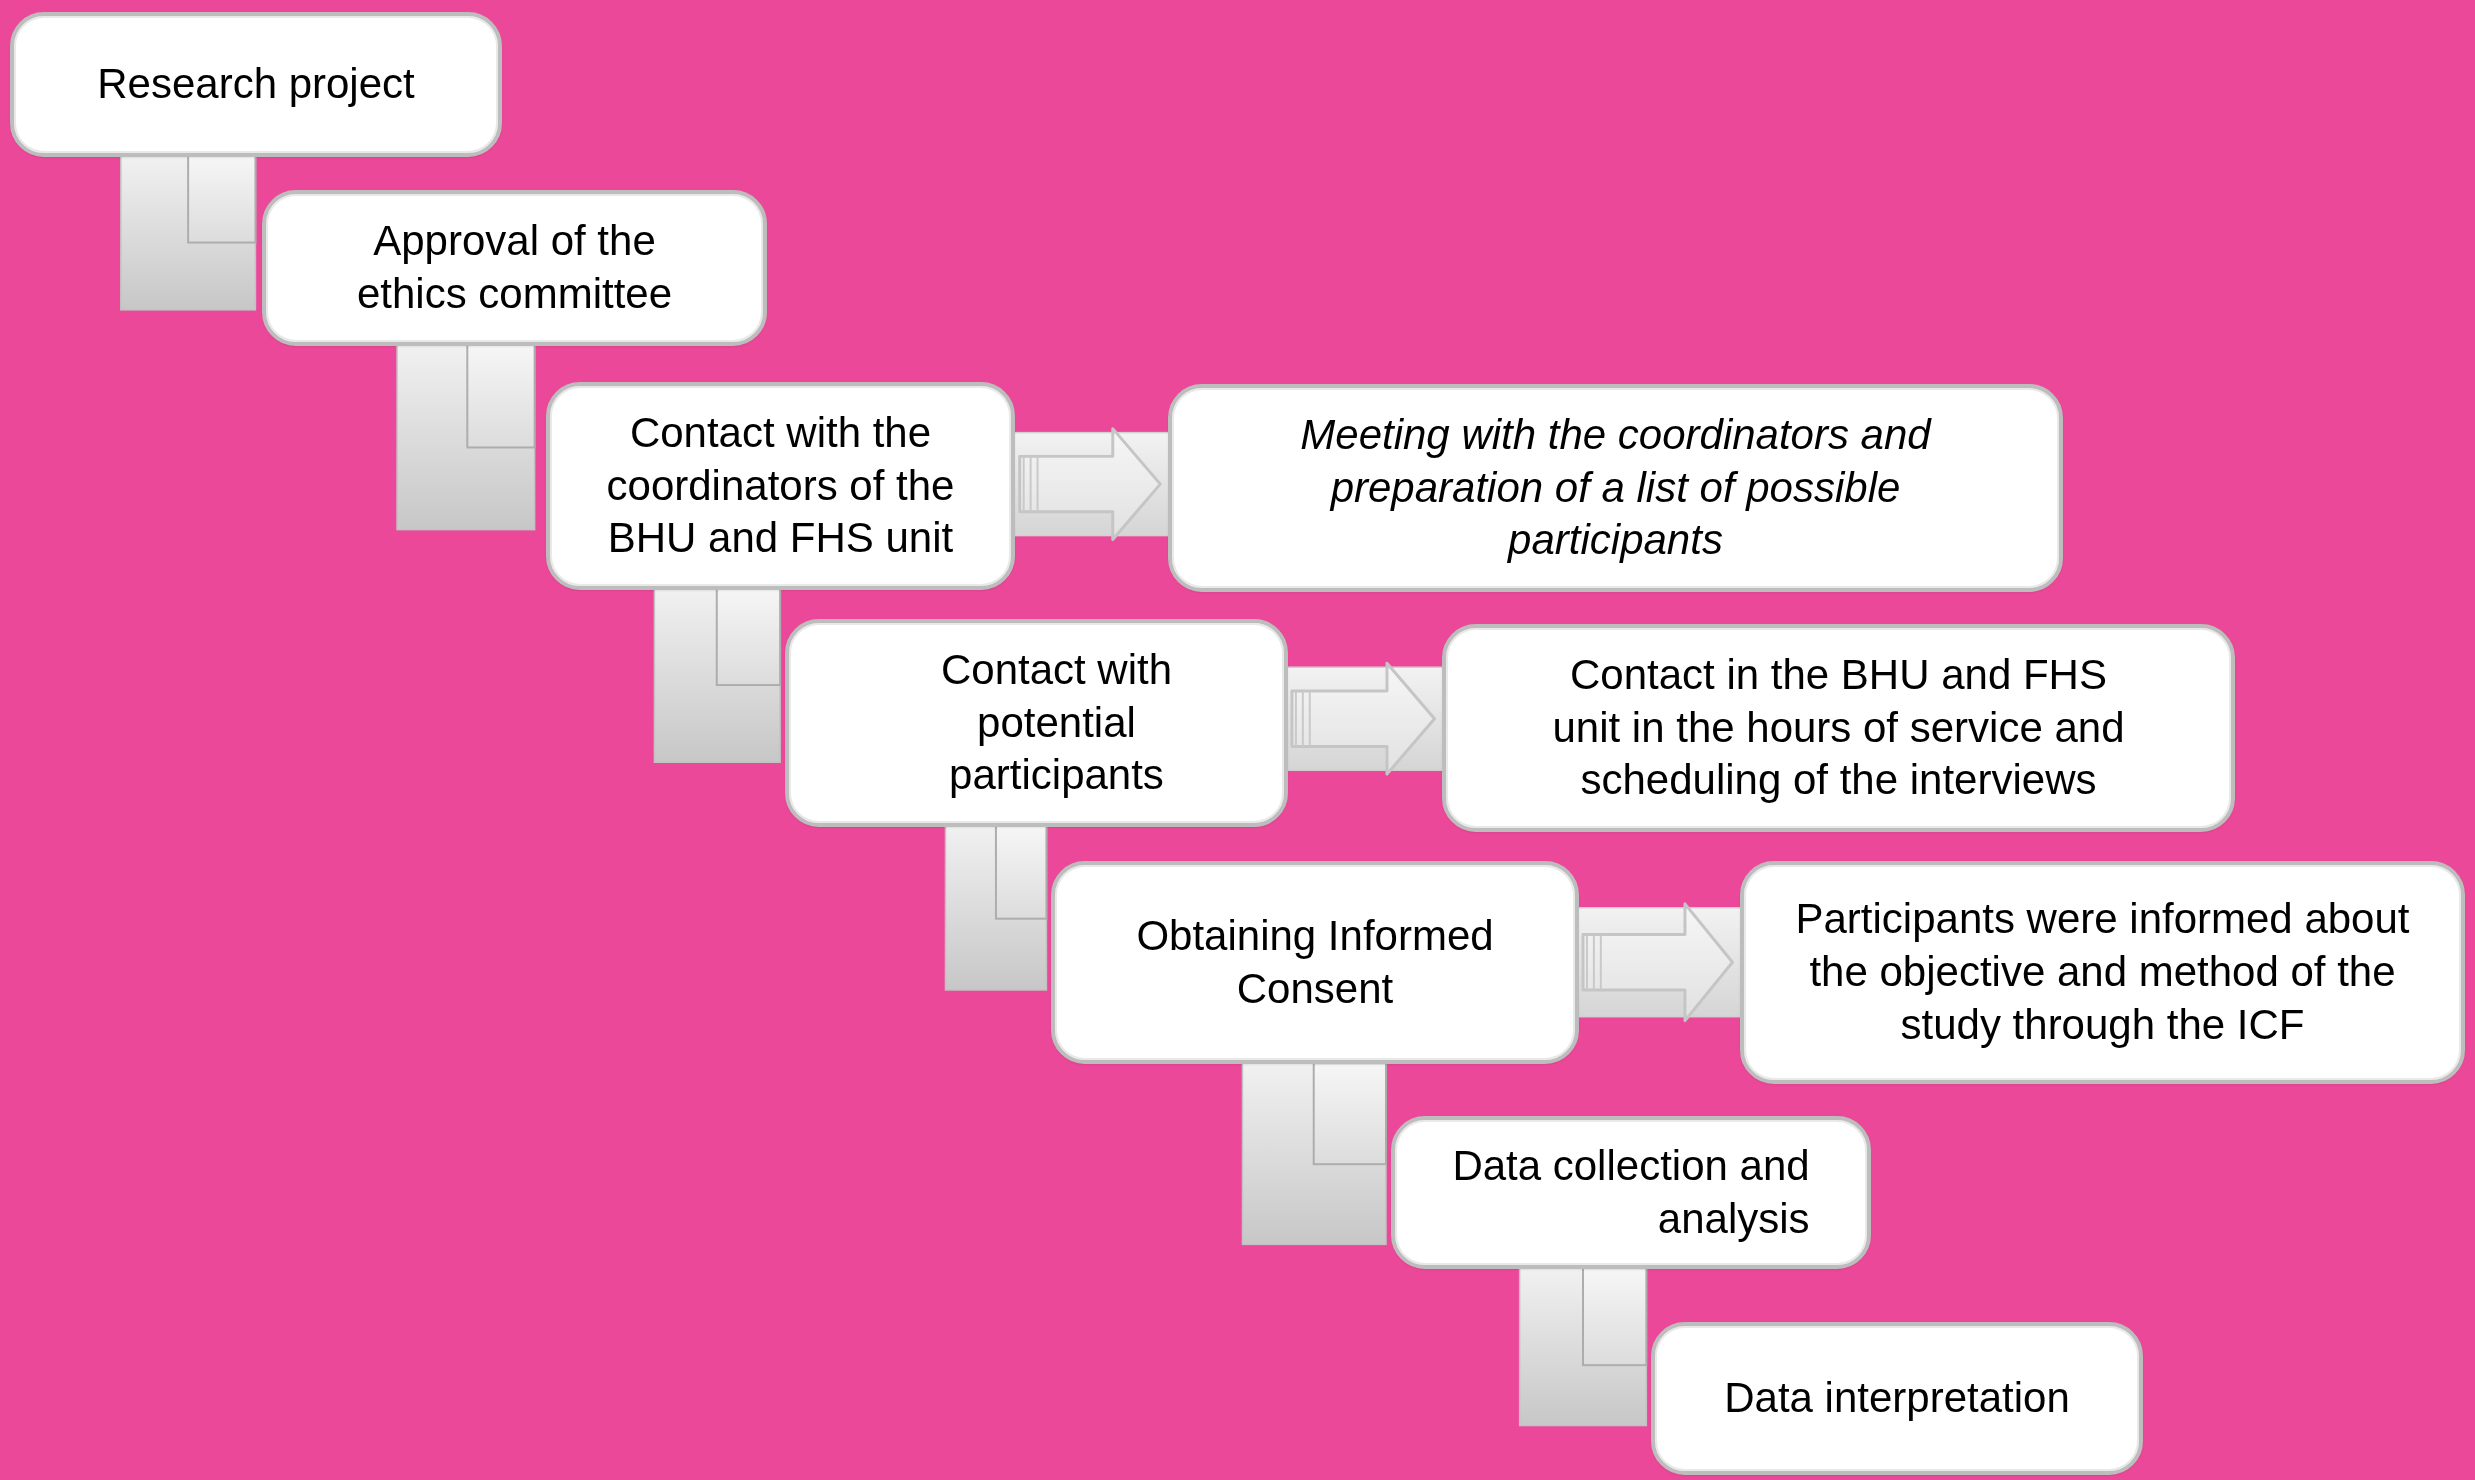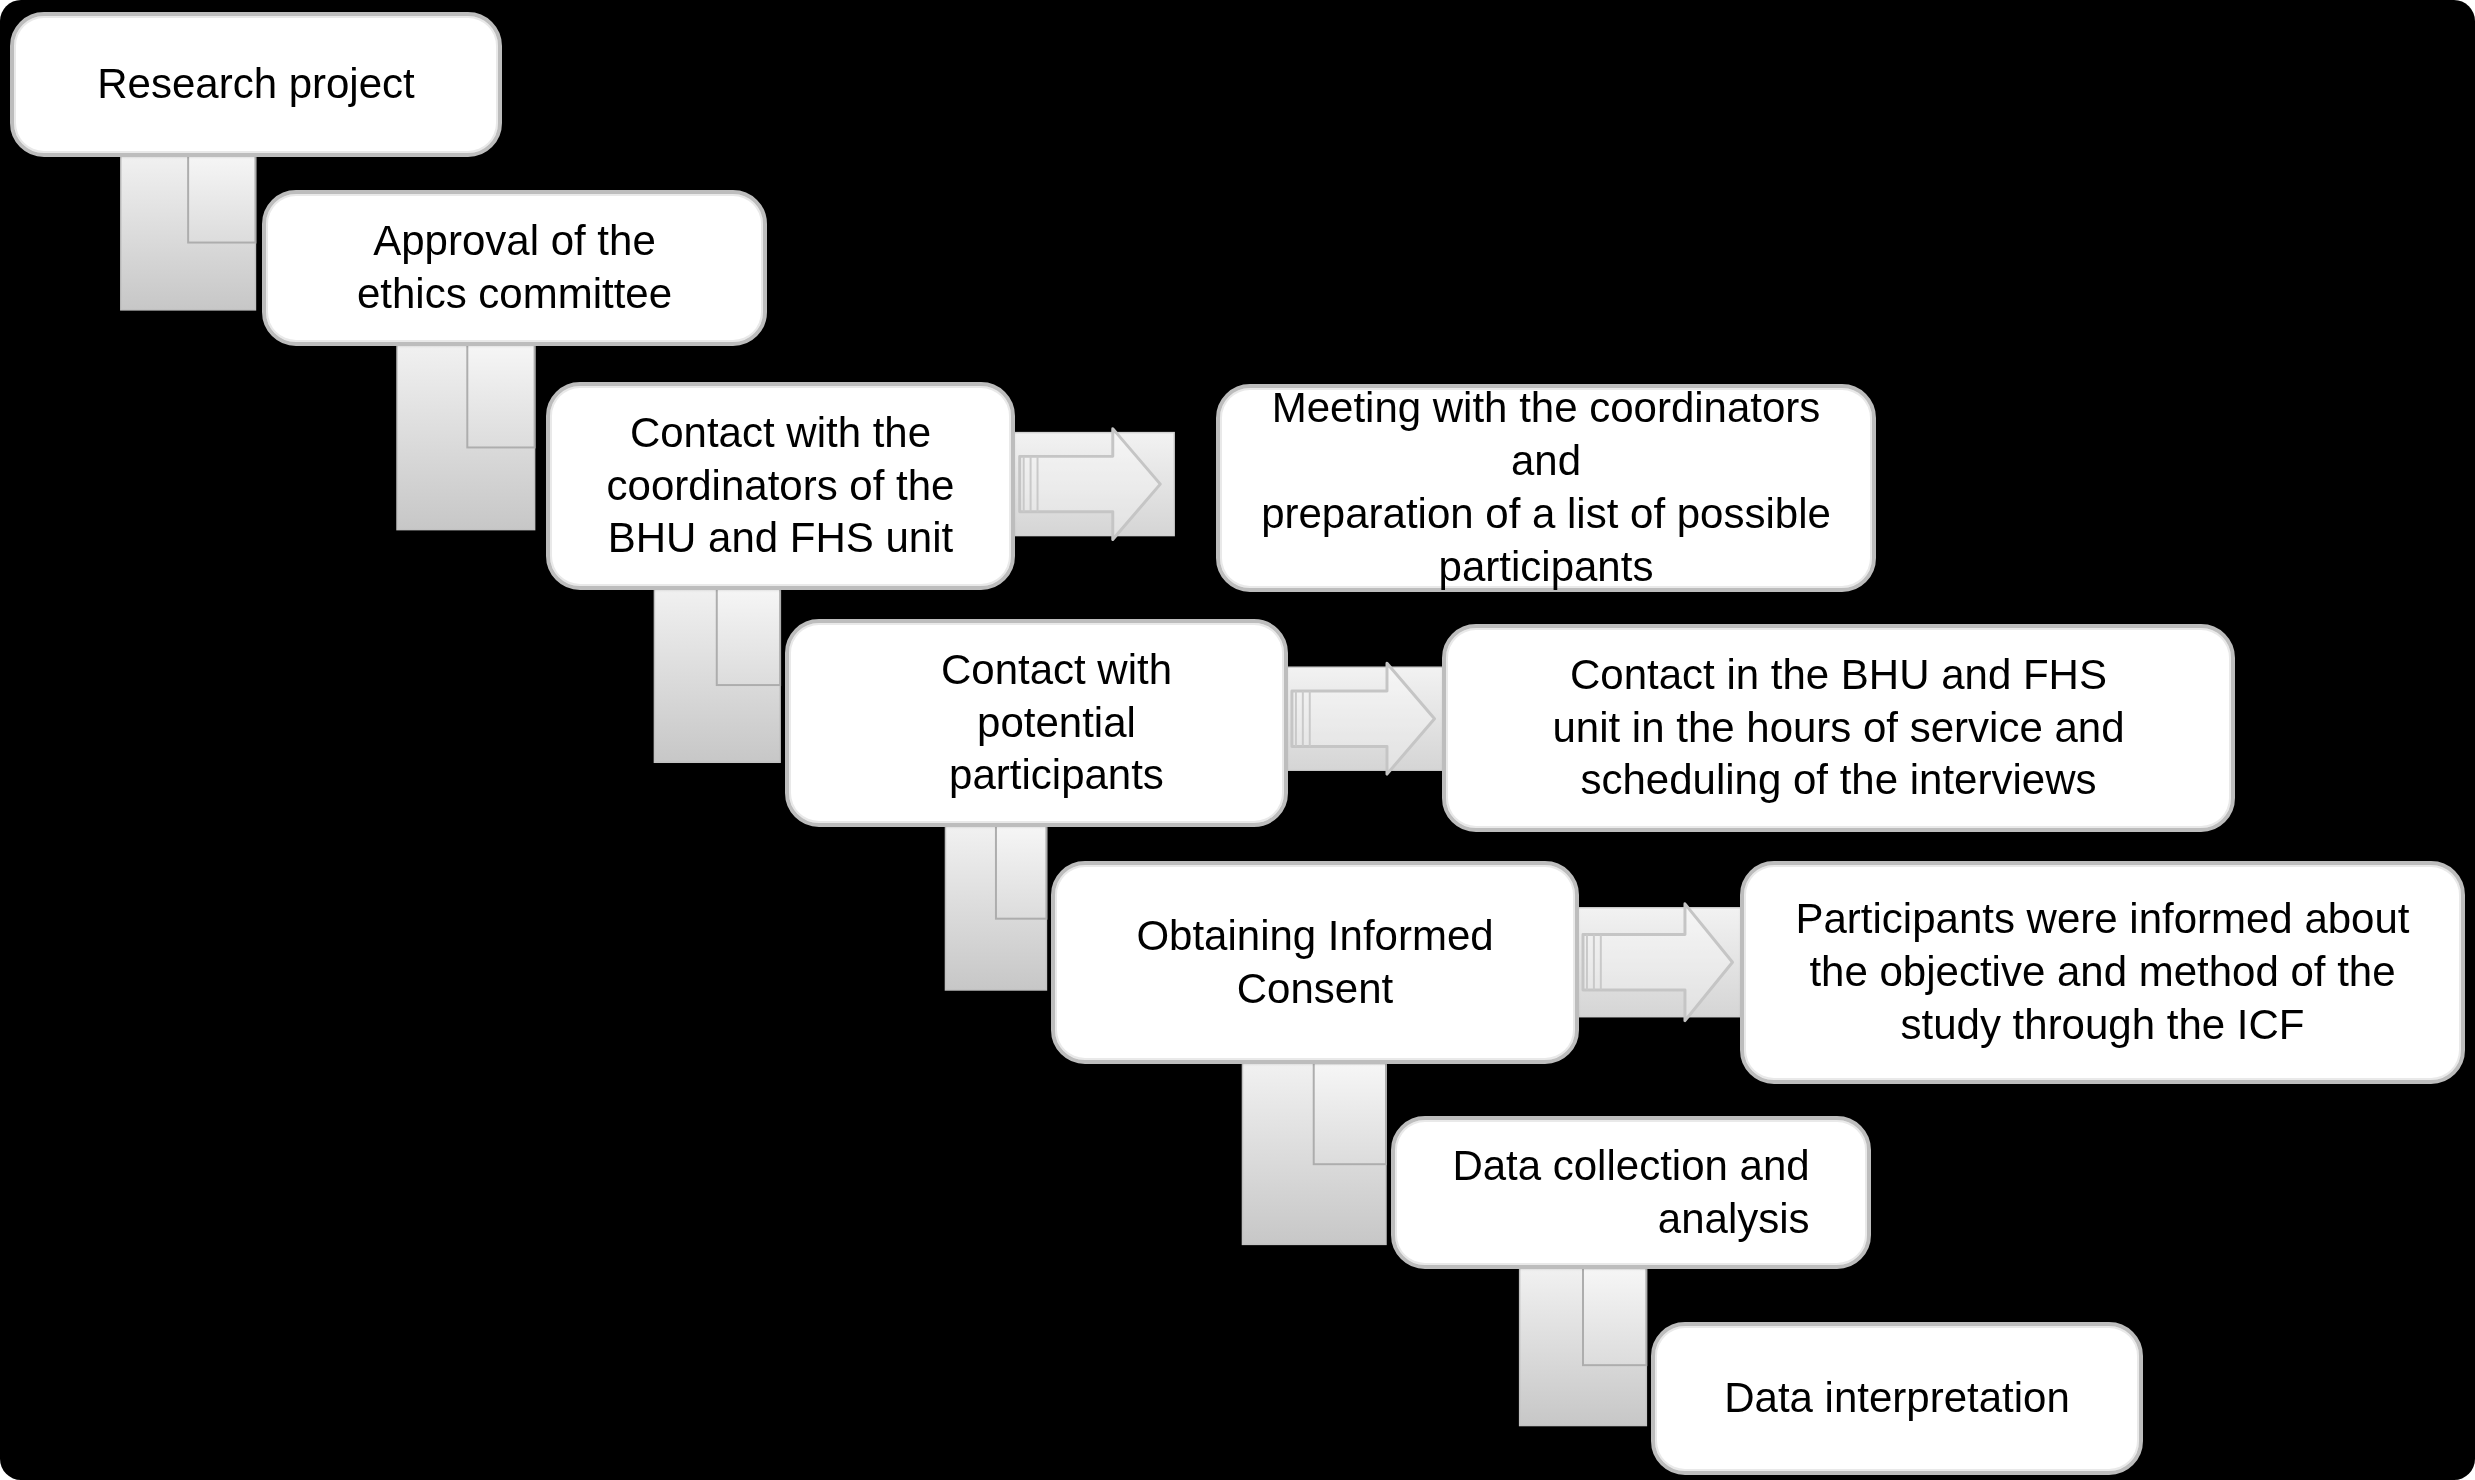--- a/index.html
+++ b/index.html
@@ -1,23 +1,22 @@
 <!DOCTYPE html>
 <html><head>
 <meta charset="utf-8">
 <style>
   html, body { margin: 0; padding: 0; background: #ffffff; }
   #canvas {
     position: relative;
     width: 2475px;
     height: 1480px;
-    background: #000000;
+    background: #ec4899;
     overflow: hidden;
     font-family: "Liberation Sans", "DejaVu Sans", sans-serif;
-    border-radius: 21px;
   }
   #connector-layer {
     position: absolute;
     left: 0; top: 0;
     z-index: 0;
   }
   .node {
     position: absolute;
     z-index: 1;
     box-sizing: border-box;
@@ -129,21 +128,21 @@
 Consent</span>
   </div>
   <div class="node" style="left:1391px; top:1116px; width:480px; height:153px;text-align:right;">
     <span class="label">Data collection and
 analysis</span>
   </div>
   <div class="node" style="left:1651px; top:1322px; width:492px; height:153px;">
     <span class="label">Data interpretation</span>
   </div>
 
-  <div class="node" style="left:1216px; top:384px; width:660px; height:208px;">
+  <div class="node" style="left:1168px; top:384px; width:895px; height:208px;font-style:italic;">
     <span class="label">Meeting with the coordinators and
 preparation of a list of possible
 participants</span>
   </div>
   <div class="node" style="left:1442px; top:624px; width:793px; height:208px;">
     <span class="label">Contact in the BHU and FHS
 unit in the hours of service and
 scheduling of the interviews</span>
   </div>
   <div class="node" style="left:1740px; top:861px; width:725px; height:223px;">

